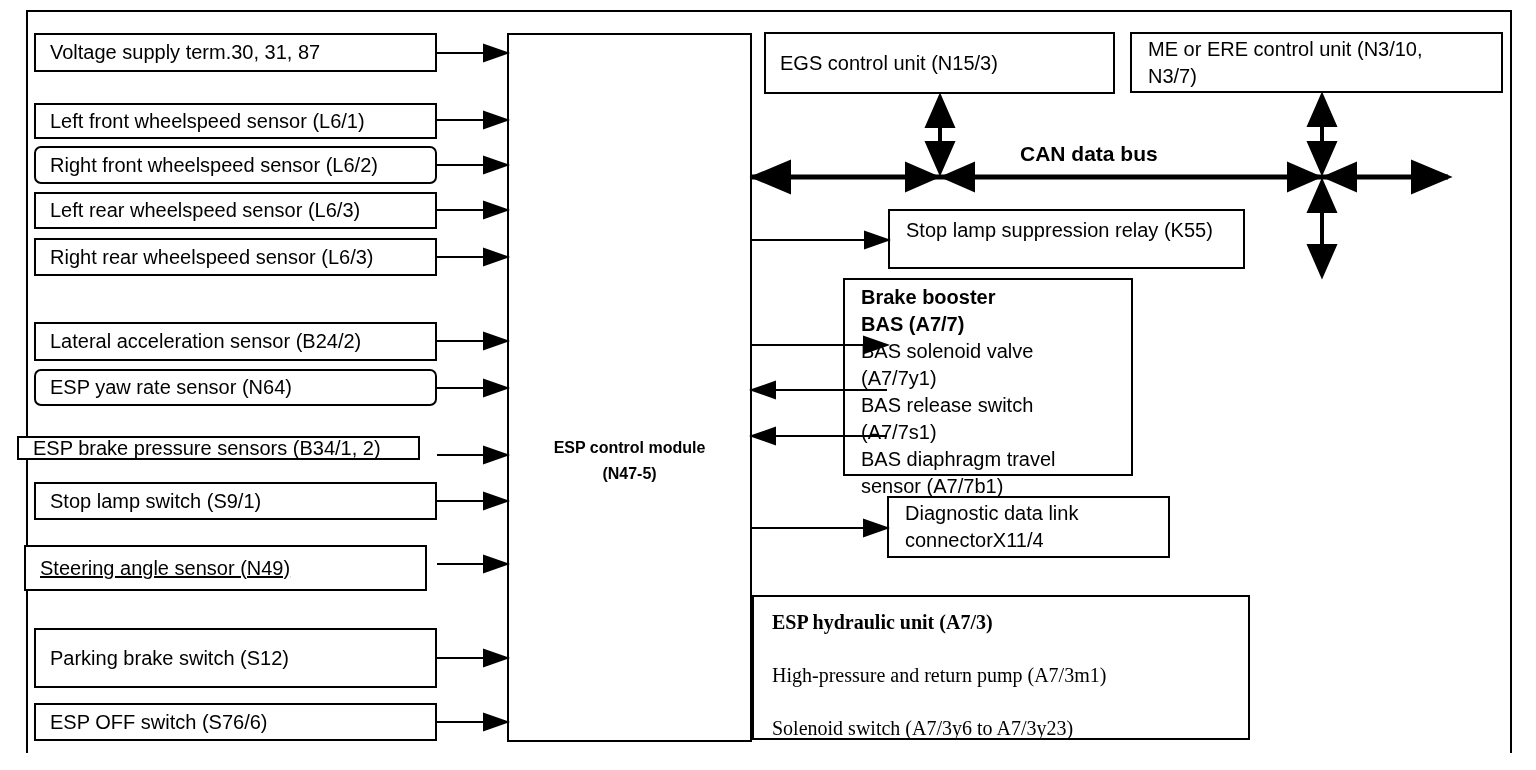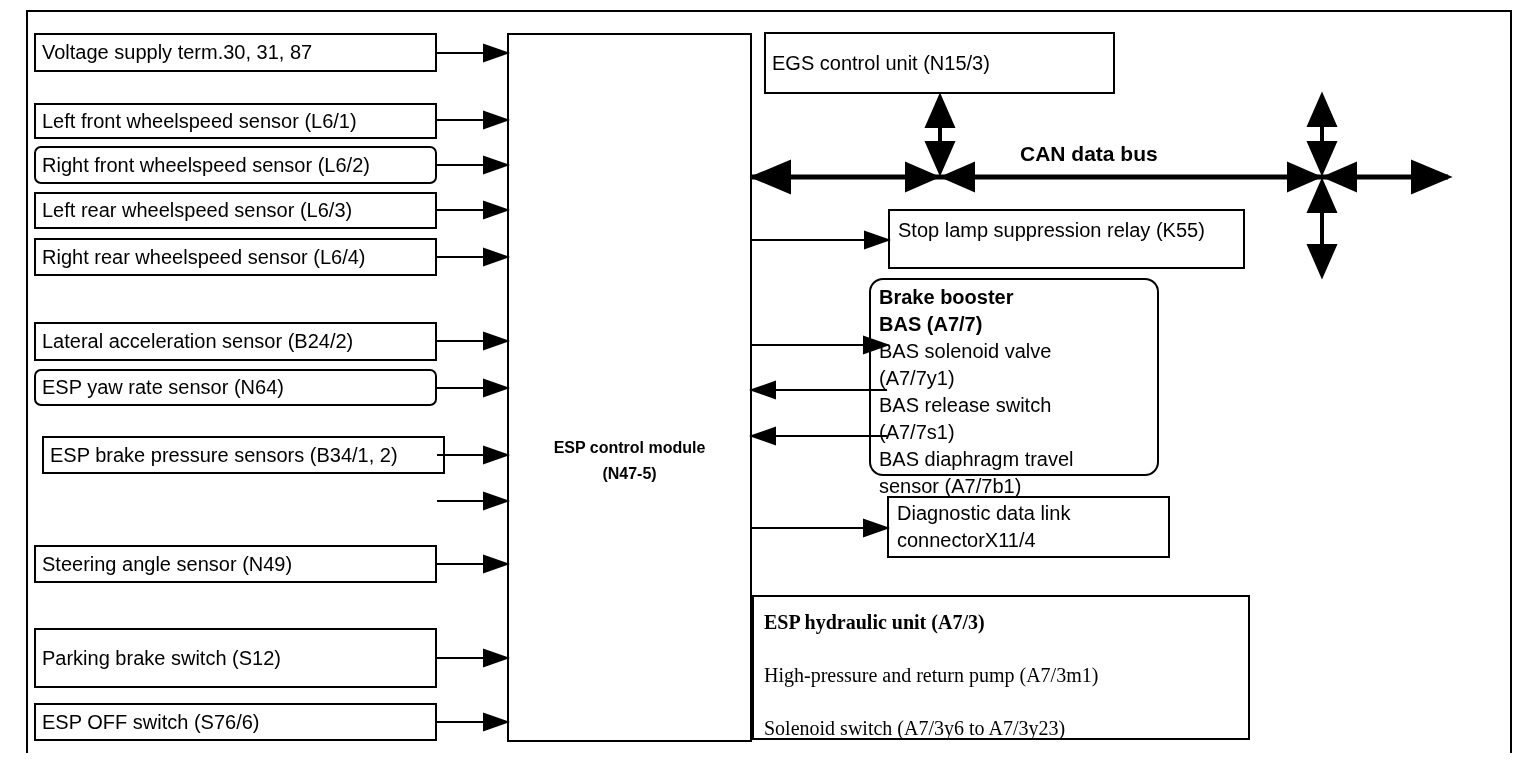--- a/index.html
+++ b/index.html
@@ -3,21 +3,21 @@
 <meta charset="utf-8">
 <style>
   html,body{margin:0;padding:0;background:#ffffff;}
   .stage{position:relative;width:1536px;height:770px;background:#fff;
          font-family:"Liberation Sans", sans-serif;color:#000;overflow:hidden;}
   .outer{position:absolute;left:26px;top:10px;width:1486px;height:743px;
          border:2px solid #000;border-bottom:none;box-sizing:border-box;}
   .box{position:absolute;border:2px solid #000;background:#fff;box-sizing:border-box;
        font-size:20px;line-height:27px;}
   .vcenter{display:flex;align-items:center;padding-left:6px;}
-  .nowrap{white-space:nowrap;}
+  .nowrap{white-space:nowrap;margin-left:8px;}
   .bold{font-weight:bold;}
   .module-box{left:507px;top:33px;width:245px;height:709px;}
   .module-label{position:absolute;top:400px;left:0;right:0;text-align:center;
                 font-weight:bold;font-size:16px;line-height:26px;}
   .arrows{position:absolute;left:0;top:0;width:1536px;height:770px;pointer-events:none;}
   .pad-top{padding:6px 8px;align-items:flex-start;display:block;}
   .multiline{padding:4px 8px;overflow:visible;}
   .canlabel{position:absolute;left:1020px;top:142px;width:220px;text-align:left;
             font-weight:bold;font-size:21px;}
 </style>
@@ -33,57 +33,64 @@
   <div class="box vcenter" style="left:34px;top:103px;width:403px;height:36px;">
       <span class="nowrap">Left front wheelspeed sensor (L6/1)</span>
     </div>
   <div class="box vcenter" style="left:34px;top:146px;width:403px;height:38px;border-radius:7px;">
       <span class="nowrap">Right front wheelspeed sensor (L6/2)</span>
     </div>
   <div class="box vcenter" style="left:34px;top:192px;width:403px;height:37px;">
       <span class="nowrap">Left rear wheelspeed sensor (L6/3)</span>
     </div>
   <div class="box vcenter" style="left:34px;top:238px;width:403px;height:38px;">
-      <span class="nowrap">Right rear wheelspeed sensor (L6/4)</span>
+      <span class="nowrap">Right rear wheelspeed sensor (L6/3)</span>
     </div>
   <div class="box vcenter" style="left:34px;top:322px;width:403px;height:39px;">
       <span class="nowrap">Lateral acceleration sensor (B24/2)</span>
     </div>
   <div class="box vcenter" style="left:34px;top:369px;width:403px;height:37px;border-radius:7px;">
       <span class="nowrap">ESP yaw rate sensor (N64)</span>
     </div>
-  <div class="box vcenter" style="left:42px;top:436px;width:403px;height:38px;">
+  <div class="box vcenter" style="left:17px;top:436px;width:403px;height:24px;">
       <span class="nowrap">ESP brake pressure sensors (B34/1, 2)</span>
     </div>
-  <div class="box vcenter" style="left:34px;top:545px;width:403px;height:38px;">
+  <div class="box vcenter" style="left:34px;top:482px;width:403px;height:38px;">
+      <span class="nowrap">Stop lamp switch (S9/1)</span>
+    </div>
+  <div class="box vcenter" style="left:24px;top:545px;width:403px;height:46px;text-decoration:underline;">
       <span class="nowrap">Steering angle sensor (N49)</span>
     </div>
   <div class="box vcenter" style="left:34px;top:628px;width:403px;height:60px;">
       <span class="nowrap">Parking brake switch (S12)</span>
     </div>
   <div class="box vcenter" style="left:34px;top:703px;width:403px;height:38px;">
       <span class="nowrap">ESP OFF switch (S76/6)</span>
     </div>
 
   <div class="box module-box">
     <div class="module-label">
       <div>ESP control module</div>
       <div>(N47-5)</div>
     </div>
   </div>
 
   <div class="box vcenter" style="left:764px;top:32px;width:351px;height:62px;">
       <span class="nowrap">EGS control unit (N15/3)</span>
     </div>
+  <div class="box pad-top" style="left:1130px;top:32px;width:373px;height:61px;padding:2px 8px;">
+    <div class="nowrap">ME or ERE control unit (N3/10,</div>
+    <div class="nowrap">N3/7)</div>
+  </div>
 
   <div class="canlabel">CAN data bus</div>
 
   <div class="box pad-top" style="left:888px;top:209px;width:357px;height:60px;"><span class="nowrap">Stop lamp suppression relay (K55)</span></div>
 
-  <div class="box multiline" style="left:869px;top:278px;width:290px;height:198px;border-radius:14px;">
+  <div class="box multiline" style="left:843px;top:278px;width:290px;height:198px;">
     <div class="bold nowrap">Brake booster</div>
     <div class="bold nowrap">BAS (A7/7)</div>
     <div class="nowrap">BAS solenoid valve</div>
     <div class="nowrap">(A7/7y1)</div>
     <div class="nowrap">BAS release switch</div>
     <div class="nowrap">(A7/7s1)</div>
     <div class="nowrap">BAS diaphragm travel</div>
     <div class="nowrap">sensor (A7/7b1)</div>
   </div>
 

